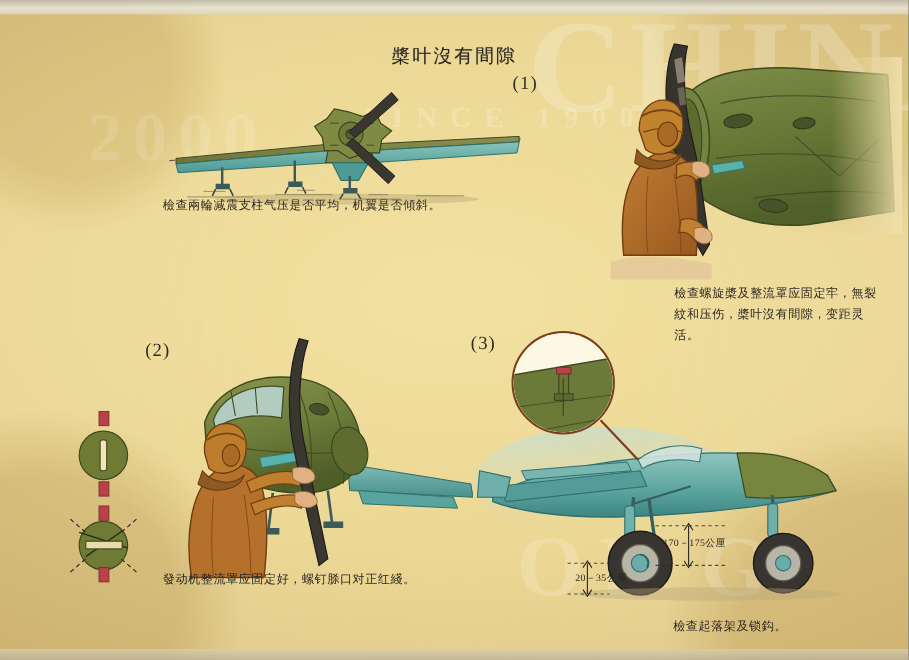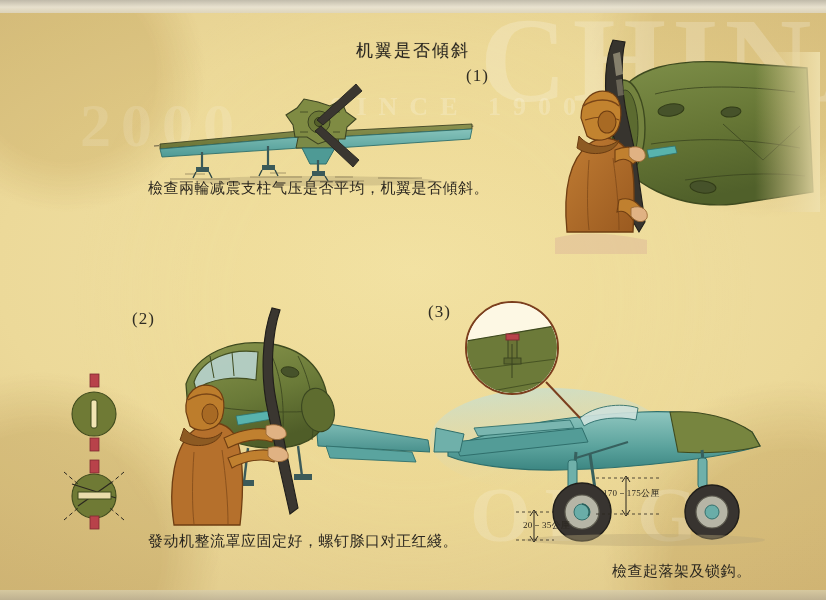--- a/index.html
+++ b/index.html
@@ -44,25 +44,25 @@
     position:absolute;left:0;right:0;top:39px;text-align:center;
     font-size:17px;color:#2a2720;letter-spacing:2px;
     text-shadow:0 0 1px rgba(0,0,0,.25);
   }
   .pnum{position:absolute;font-size:17px;color:#302d24;letter-spacing:1px;}
   .pnum-1{left:466px;top:66px;}
   .pnum-2{left:132px;top:309px;}
   .pnum-3{left:428px;top:302px;}
 
   .caption{
-    position:absolute;font-size:15px;color:#2c2820;line-height:17px;
-    letter-spacing:.5px;white-space:nowrap;
+    position:absolute;font-size:11px;color:#2c2820;line-height:17px;
+    letter-spacing:.5px;white-space:nowrap;font-family:Liberation Mono, monospace;
   }
   .cap-1{left:148px;top:180px;}
-  .cap-2{left:148px;top:533px;}
+  .cap-2{left:148px;top:520px;}
   .cap-3{left:612px;top:563px;}
   .cap-r1{left:613px;top:259px;line-height:19px;white-space:normal;width:190px;}
 
   svg{display:block;position:absolute;}
   .meas{
     position:absolute;font-family:"Liberation Serif",serif;
     font-size:9px;color:#2b271f;letter-spacing:.3px;white-space:nowrap;
   }
   .meas-a{left:603px;top:487px;}
   .meas-b{left:523px;top:519px;}
@@ -371,23 +371,24 @@
       <path d="M100 216 L104 210 L108 216"></path>
       <path d="M100 236 L104 242 L108 236"></path>
       <path d="M86 212 L124 212" stroke-dasharray="3,3" opacity=".8"></path>
       <path d="M86 240 L124 240" stroke-dasharray="3,3" opacity=".8"></path>
     </g>
   </svg>
 
   <div class="meas meas-a">170－175公厘</div>
   <div class="meas meas-b">20－35公厘</div>
 
-  <div class="title">机翼是否傾斜</div>
+  <div class="title">槳叶沒有間隙</div>
 
   <div class="pnum pnum-1">(1)</div>
   <div class="pnum pnum-2">(2)</div>
   <div class="pnum pnum-3">(3)</div>
 
   <div class="caption cap-1">檢查兩輪减震支柱气压是否平均，机翼是否傾斜。</div>
+  <div class="caption cap-r1">檢查螺旋槳及整流罩应固定牢，無裂紋和压伤，槳叶沒有間隙，变距灵活。</div>
   <div class="caption cap-2">發动机整流罩应固定好，螺钉脎口对正红綫。</div>
   <div class="caption cap-3">檢查起落架及锁鈎。</div>
 
 </div>
 
 </body></html>

